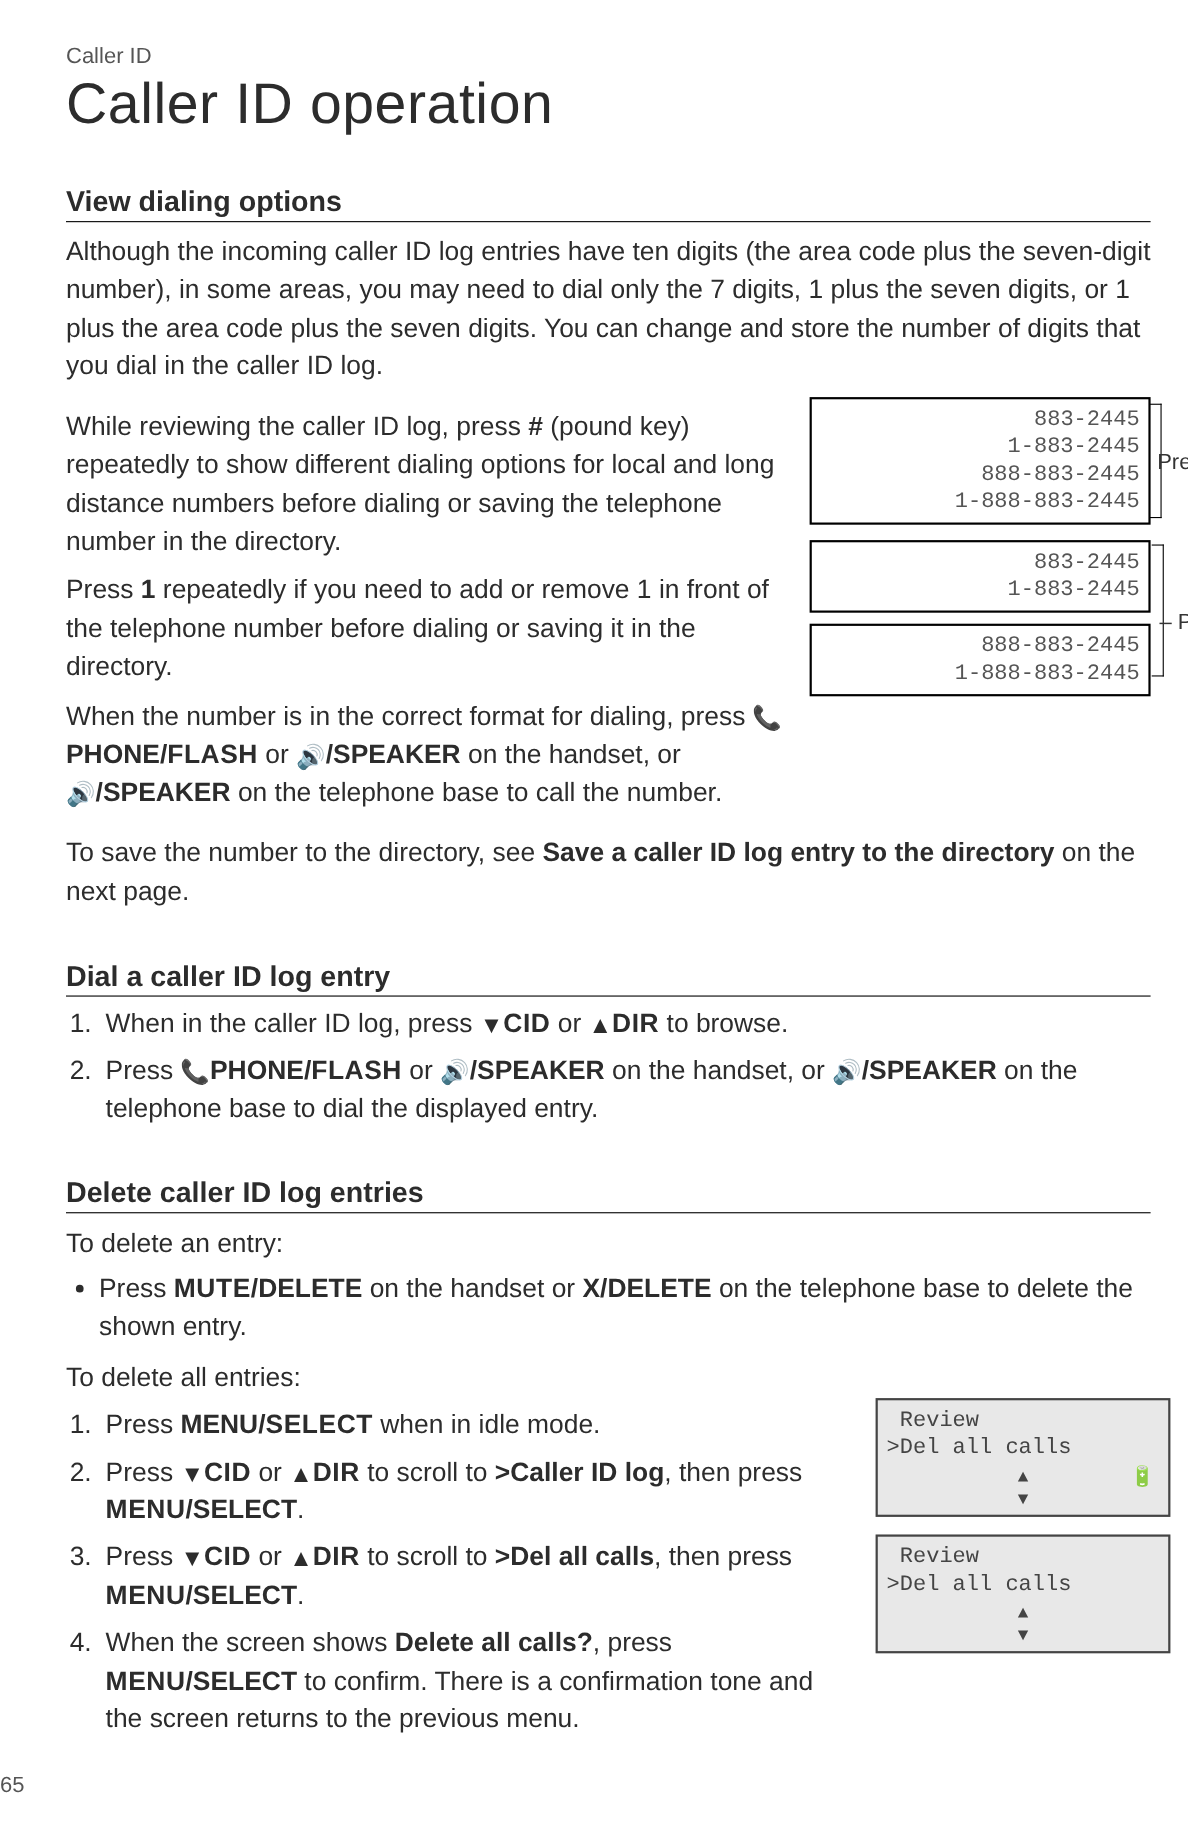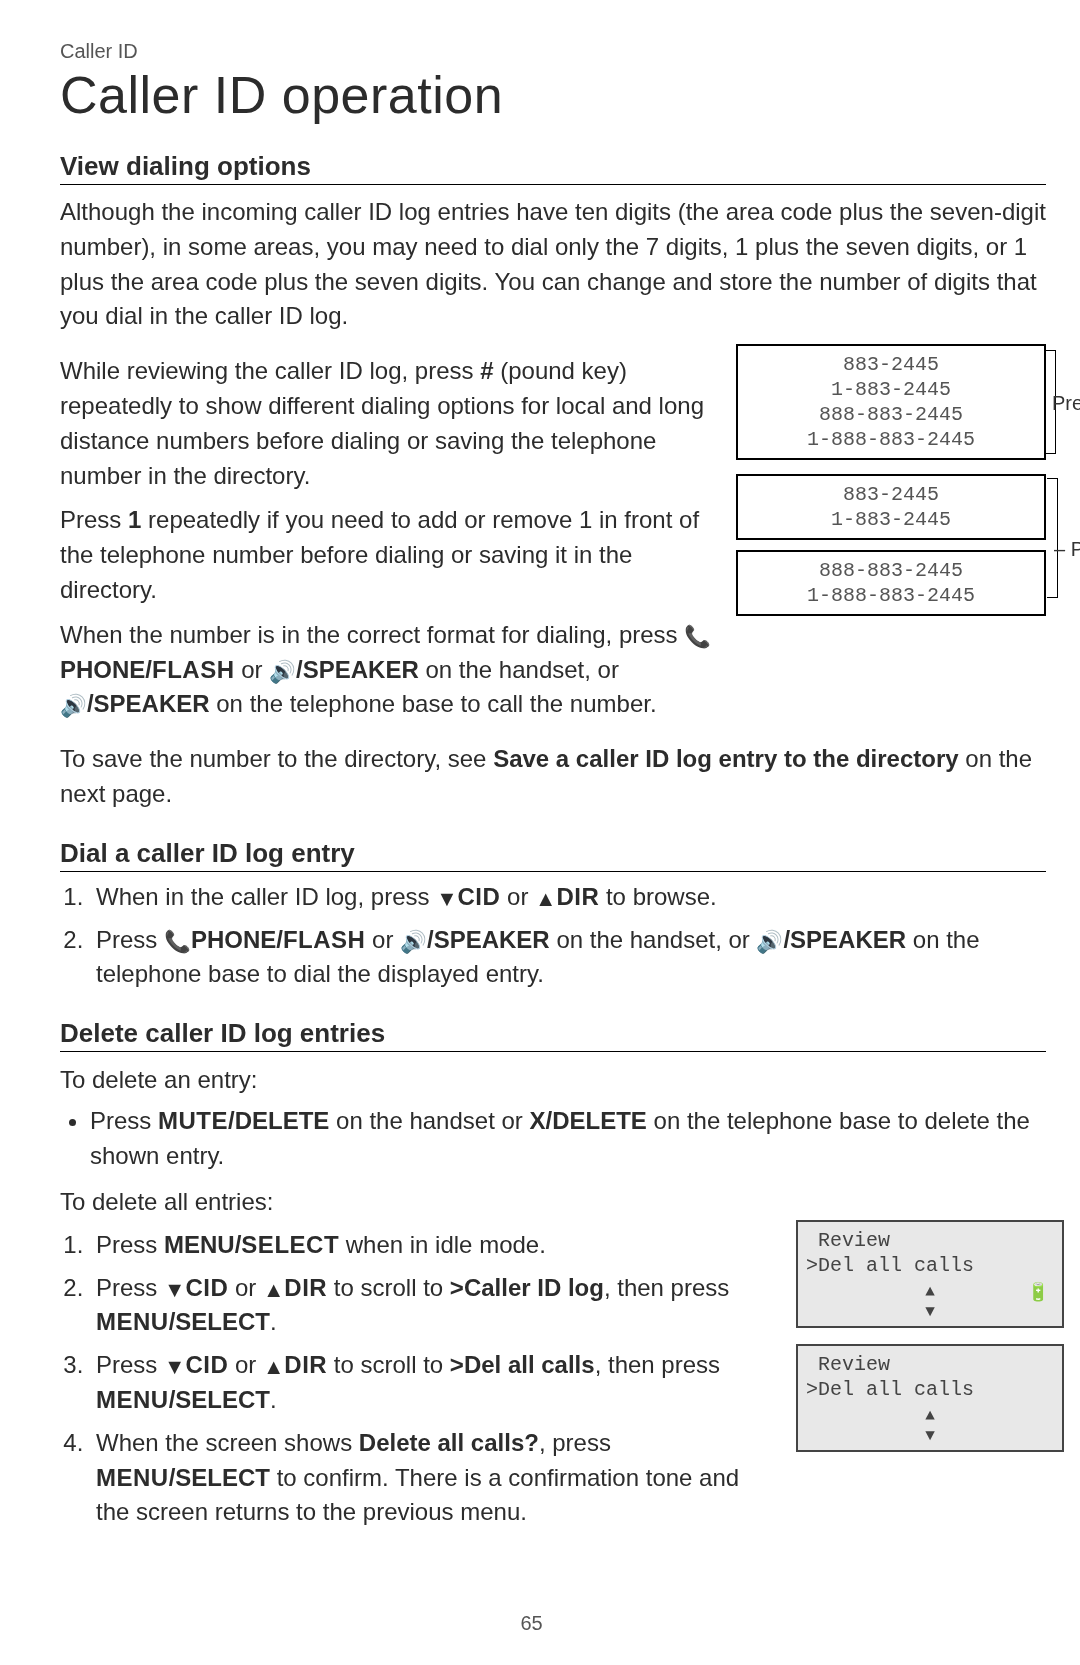--- a/index.html
+++ b/index.html
@@ -24,21 +24,21 @@
   }
   h1.title {
     font-size: 52px;
     font-weight: 400;
     margin: 0 0 18px 0;
     letter-spacing: 0.5px;
   }
   h2.section {
     font-size: 26px;
     font-weight: 700;
-    margin: 26px 0 6px 0;
+    margin: 43px 0 6px 0;
     border-bottom: 1.5px solid #000;
     padding-bottom: 2px;
   }
   h3.sub {
     font-size: 24px;
     font-weight: 400;
     margin: 14px 0 4px 0;
   }
   p, li {
     font-size: 24px;
@@ -56,21 +56,21 @@
   .opt-right {
     width: 310px;
     flex-shrink: 0;
   }
   .lcdbox {
     border: 2px solid #000;
     padding: 6px 8px;
     font-family: "Courier New", monospace;
     font-size: 20px;
     line-height: 1.25;
-    text-align: center;
+    text-align: right;
     color: #555;
     margin-bottom: 14px;
     position: relative;
     background: #fff;
   }
   .rlabel {
     position: absolute;
     left: 100%;
     white-space: nowrap;
     font-family: "Helvetica Neue", Arial, sans-serif;
@@ -127,21 +127,20 @@
   .bottomwrap .txt { flex: 1; }
   .bottomwrap .screens {
     width: 250px;
     flex-shrink: 0;
   }
   .pagenum {
     position: absolute;
     bottom: 30px;
     left: 0;
     right: 17px;
-    text-align: center;
     font-size: 20px;
     color: #555;
   }
   .icon { font-size: 0.9em; vertical-align: middle; }
   .sc { font-variant: small-caps; letter-spacing: 0.5px; }
   .bracket {
     position: absolute;
     right: -12px;
     width: 10px;
     border-top: 1.5px solid #000;

